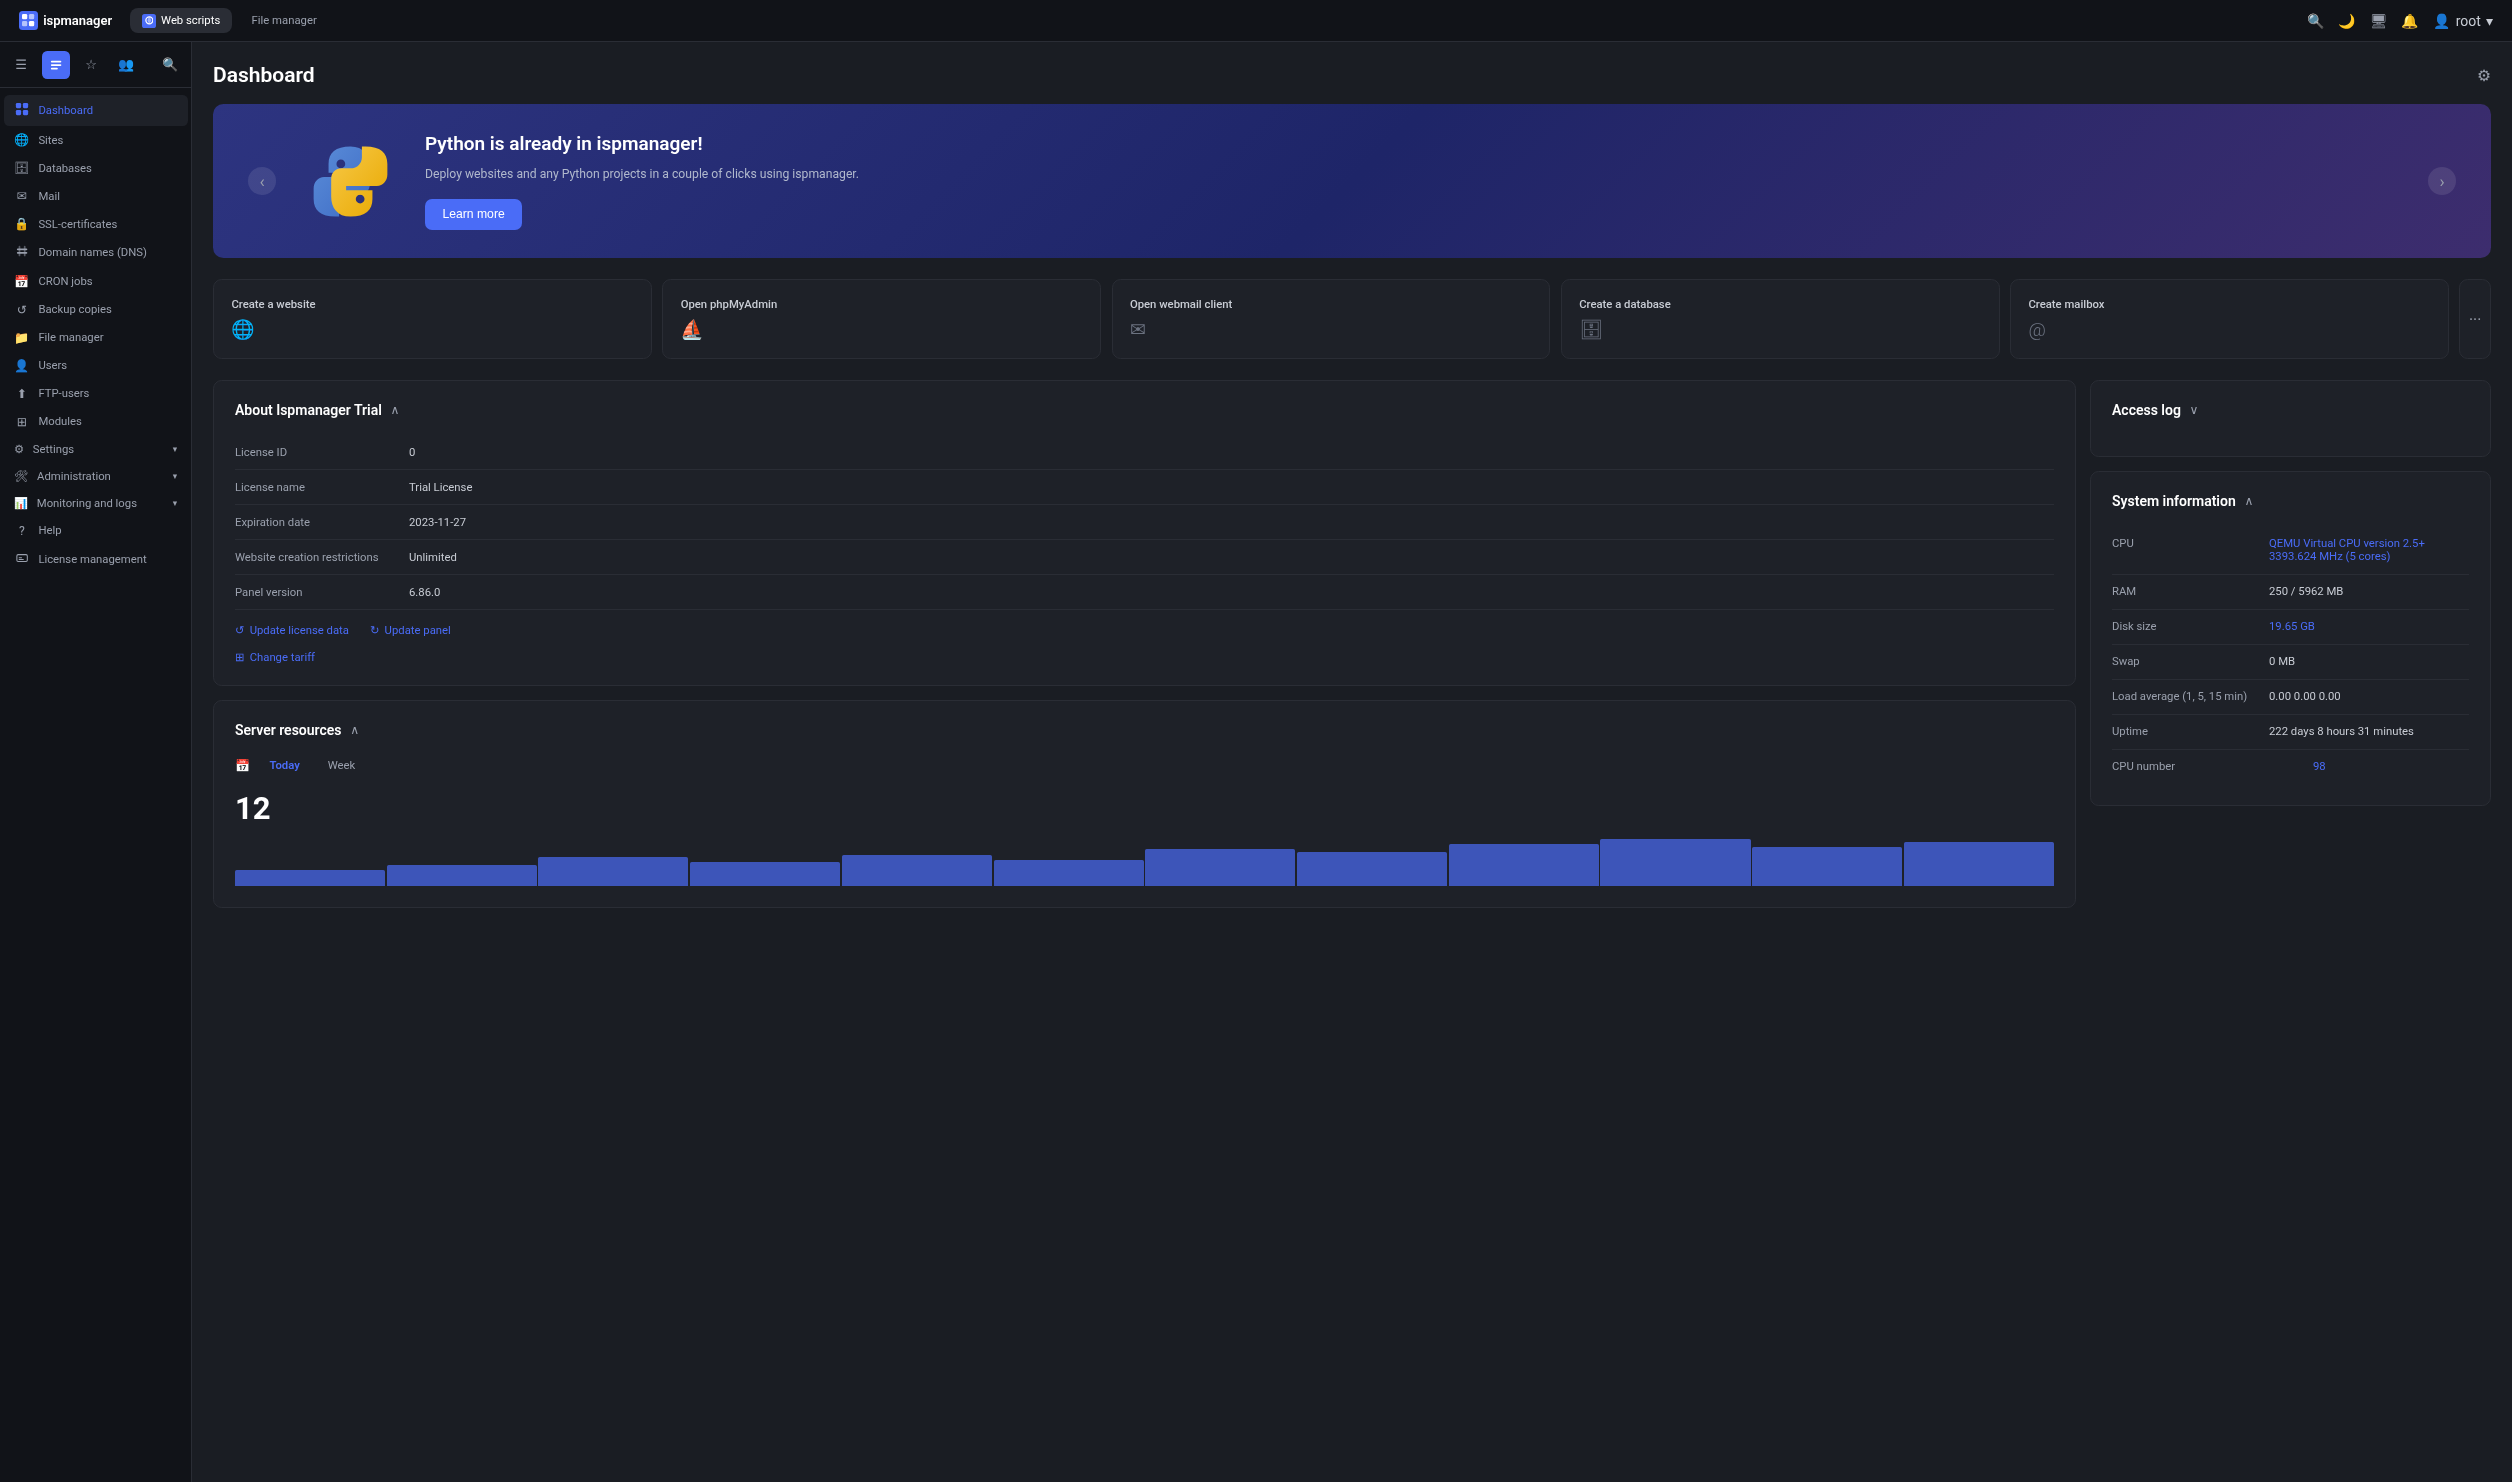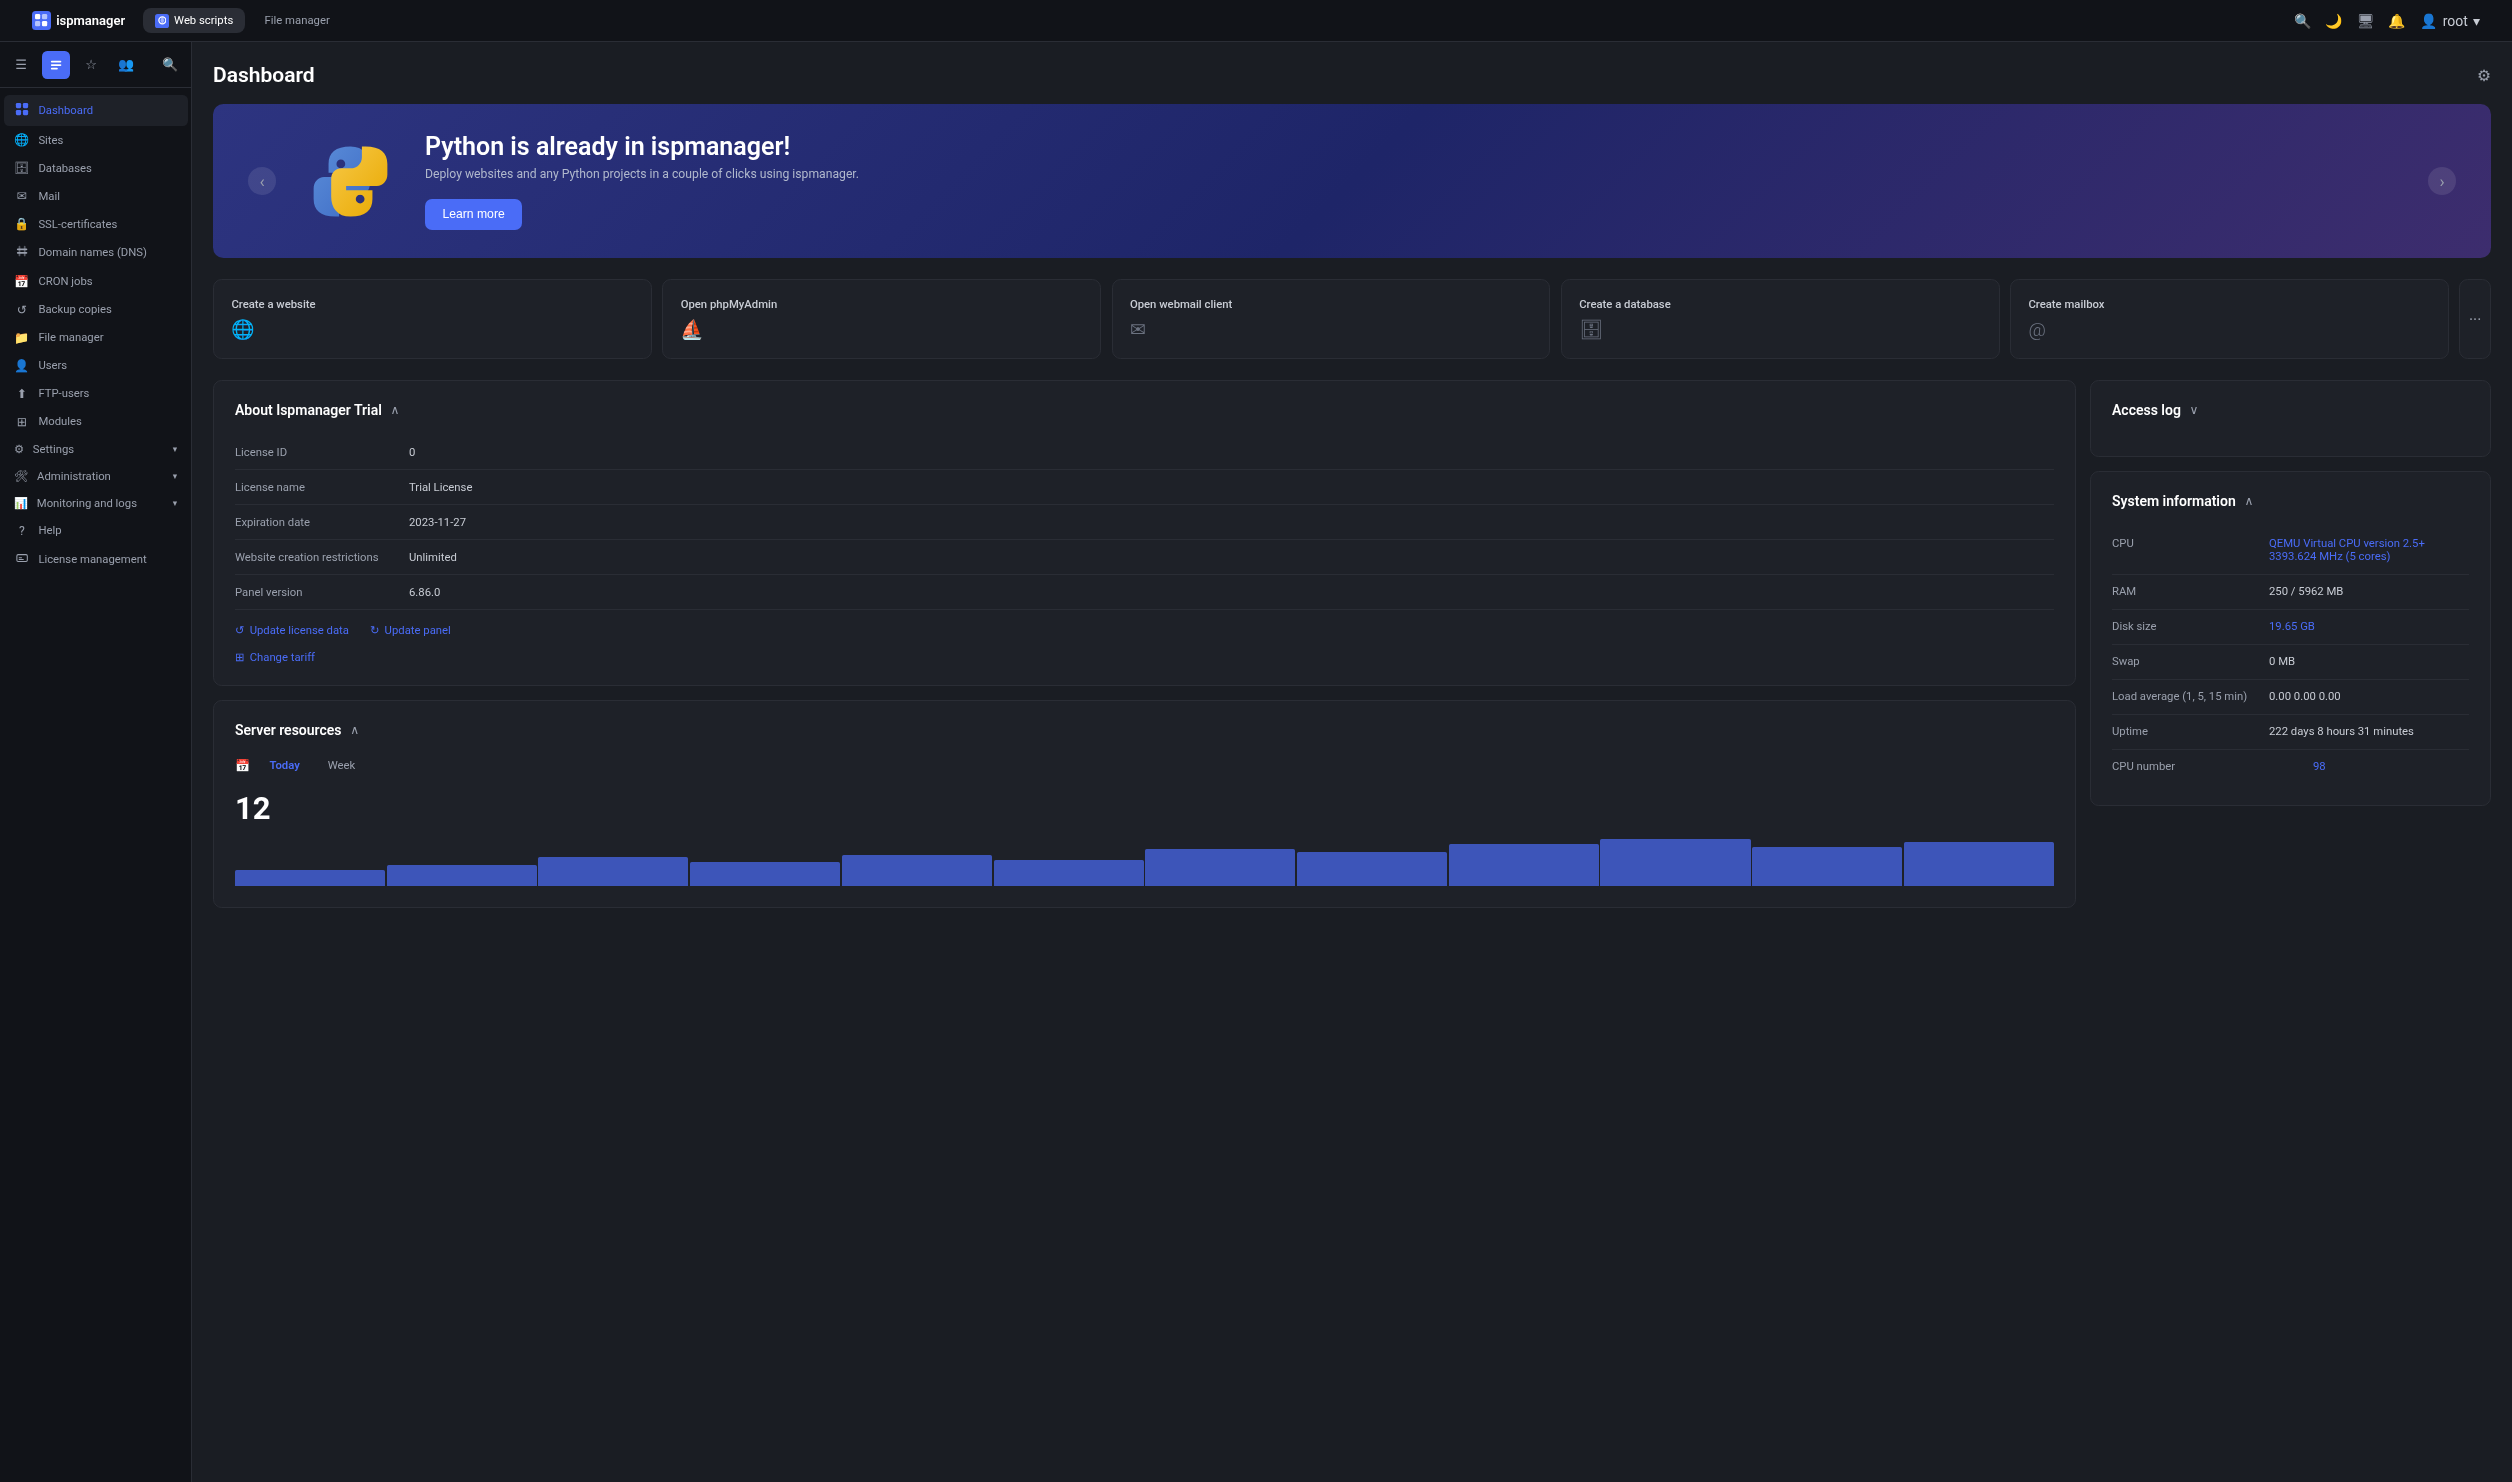--- a/index.html
+++ b/index.html
@@ -1,19 +1,19 @@
 <!DOCTYPE html>
 <html style="font-size:14px"><head>
   <meta charset="utf-8">
   <style>
     * { box-sizing: border-box; margin: 0; padding: 0; }
     body { font-family: -apple-system, BlinkMacSystemFont, 'Segoe UI', Roboto, sans-serif; background: #1a1d23; color: #c8ccd4; font-size: 12.2px; display: flex; flex-direction: column; height: 100vh; overflow: hidden; }
 
     
-    .topbar { background: #111318; height: 42px; display: flex; align-items: center; padding: 0 32px; gap: 7px; border-bottom: 0.9px solid #2a2d35; flex-shrink: 0; }
+    .topbar { background: #111318; height: 42px; display: flex; align-items: center; padding: 0 19px; gap: 7px; border-bottom: 0.9px solid #2a2d35; flex-shrink: 0; }
     .logo { display: flex; align-items: center; gap: 5.2px; color: #fff; font-weight: 600; font-size: 13px; margin-right: 10.5px; }
     .logo-icon { width: 19px; height: 19px; background: #4a6cf7; border-radius: 3.5px; display: flex; align-items: center; justify-content: center; color: #fff; font-size: 8.7px; font-weight: bold; }
     .tab { padding: 5.2px 12.2px; border-radius: 8px; cursor: pointer; font-size: 11.3px; color: #9aa0ad; display: flex; align-items: center; gap: 5.2px; }
     .tab.active { background: #2a2d35; color: #fff; }
     .tab-icon { width: 14px; height: 14px; background: #4a6cf7; border-radius: 2.6px; display: flex; align-items: center; justify-content: center; font-size: 7.9px; color: #fff; }
     .topbar-right { margin-left: auto; display: flex; align-items: center; gap: 14px; color: #9aa0ad; }
     .topbar-right span { cursor: pointer; font-size: 14px; }
     .user-btn { display: flex; align-items: center; gap: 5.2px; font-size: 11.3px; color: #c8ccd4; cursor: pointer; }
 
     
@@ -37,21 +37,21 @@
 
     
     .page-header { display: flex; align-items: center; justify-content: space-between; margin-bottom: 17.4px; }
     .page-title { font-size: 21px; font-weight: 600; color: #fff; }
     .settings-btn { font-size: 15.7px; color: #9aa0ad; cursor: pointer; }
 
     
     .banner { background: linear-gradient(135deg, #2d3480 0%, #1e2568 50%, #3d2d6e 100%); border-radius: 10.5px; padding: 28px 35px; display: flex; align-items: center; gap: 35px; margin-bottom: 21px; position: relative; overflow: hidden; min-height: 140px; }
     .banner-nav { color: #9aa0ad; font-size: 17.4px; cursor: pointer; background: rgba(255,255,255,0.1); border-radius: 50%; width: 28px; height: 28px; display: flex; align-items: center; justify-content: center; flex-shrink: 0; }
     .banner-content { flex: 1; }
-    .banner-title { font-size: 25px; font-weight: 600; color: #fff; margin-bottom: 6px; }
+    .banner-title { font-size: 19px; font-weight: 600; color: #fff; margin-bottom: 12px; }
     .banner-desc { color: #b0b8cc; font-size: 12.2px; margin-bottom: 17.4px; }
     .learn-more-btn { background: #4a6cf7; color: #fff; border: none; padding: 8.7px 17.4px; border-radius: 7px; font-size: 12.2px; cursor: pointer; }
     .banner-nav-right { margin-left: auto; }
 
     
     .quick-actions { display: flex; gap: 10.5px; margin-bottom: 21px; overflow-x: auto; }
     .action-card { background: #1e2128; border: 0.9px solid #2a2d35; border-radius: 8.7px; padding: 17.4px; flex: 1; min-width: 140px; cursor: pointer; display: flex; flex-direction: column; }
     .action-card-label { font-size: 11.3px; color: #c8ccd4; font-weight: 500; }
     .action-card-icon { font-size: 19px; color: #6b7280; margin-top: 7px; }
     .more-btn { background: #1e2128; border: 0.9px solid #2a2d35; border-radius: 8.7px; padding: 8.7px; cursor: pointer; color: #9aa0ad; display: flex; align-items: center; justify-content: center; font-size: 15.7px; }

